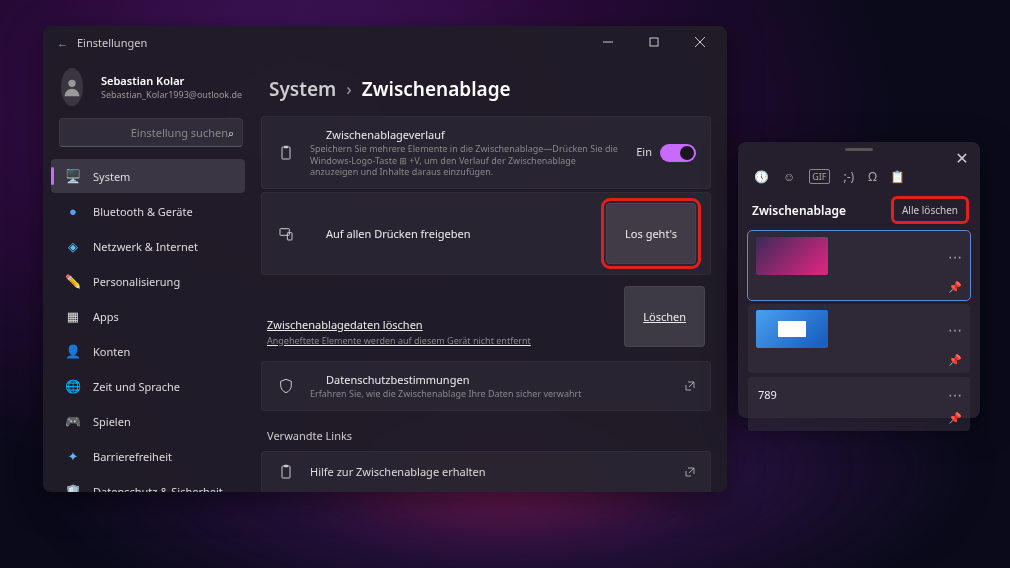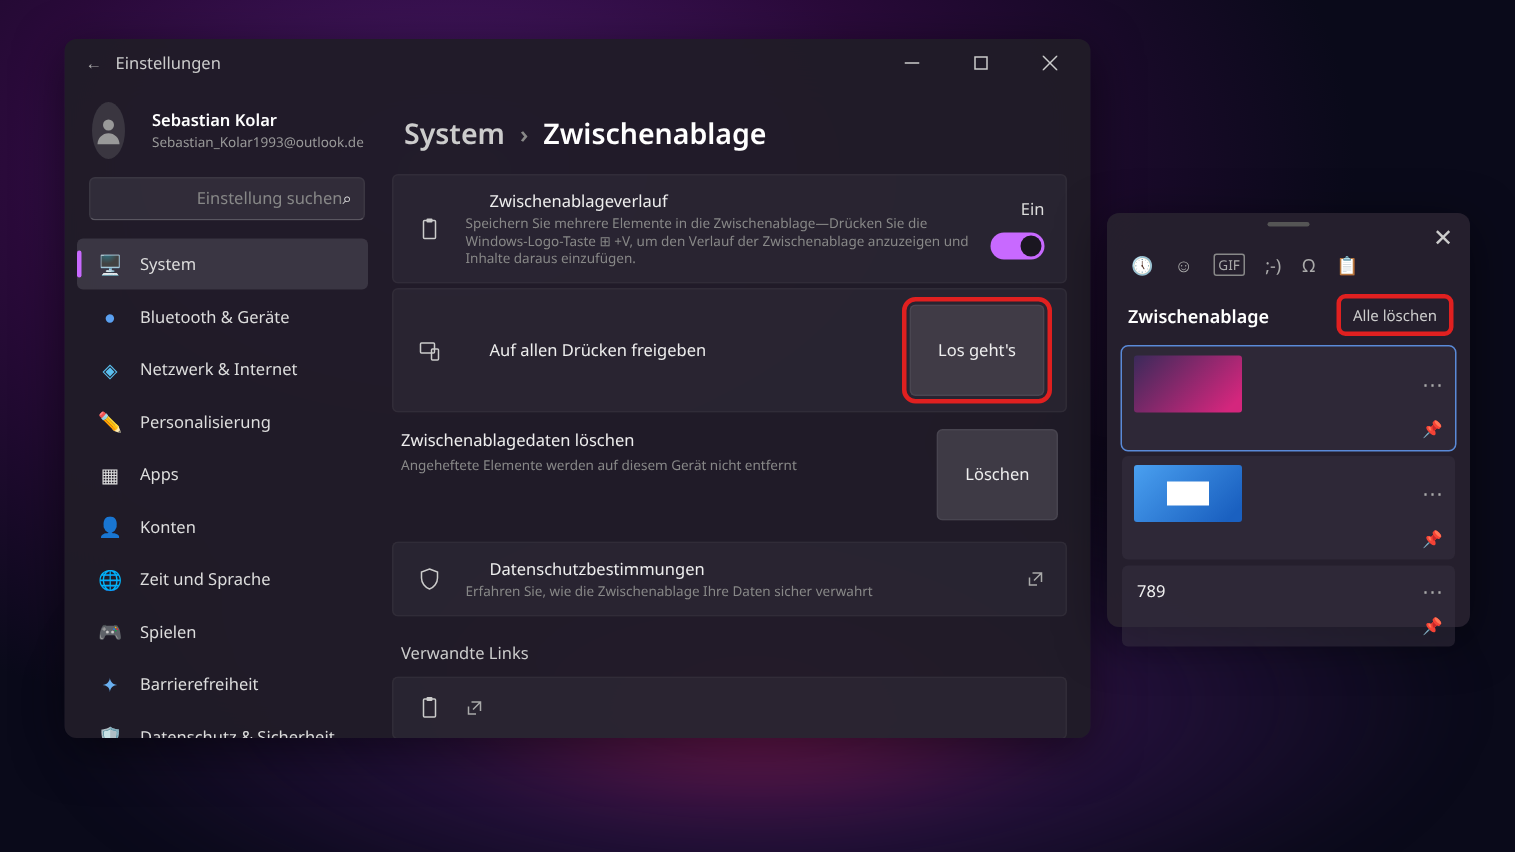--- a/index.html
+++ b/index.html
@@ -28,30 +28,30 @@
 .nav-item .icon{width:16px;text-align:center;font-size:13px;}
 .content{flex:1;padding:0 16px 10px 10px;overflow-y:auto;}
 .breadcrumb{display:flex;align-items:center;gap:10px;padding:18px 8px 14px;font-size:19px;font-weight:600;color:#fff;}
 .breadcrumb .sep{color:#888;font-size:16px;}
 .breadcrumb .parent{color:#ccc;}
 .card{background:rgba(50,46,58,0.5);border:1px solid rgba(255,255,255,0.04);border-radius:4px;margin-bottom:3px;padding:10px 14px;display:flex;align-items:center;gap:14px;}
 .card-icon{width:20px;flex-shrink:0;display:flex;justify-content:center;color:#ccc;}
 .card-body{flex:1;min-width:0;}
 .card-title{font-size:11px;color:#eee;margin-left:16px;}
 .card-desc{font-size:9px;color:#888;line-height:1.3;margin-top:1px;}
-.card-action{flex-shrink:0;display:flex;align-items:flex-end;gap:8px;flex-direction:column;}
+.card-action{flex-shrink:0;display:flex;align-items:flex-start;gap:8px;}
 .toggle{width:36px;height:18px;background:#c869ff;border-radius:10px;position:relative;}
 .toggle::after{content:"";position:absolute;right:2px;top:2px;width:14px;height:14px;background:#1a1620;border-radius:50%;}
 .toggle-label{font-size:11px;color:#ddd;}
 .btn{background:rgba(70,66,78,0.8);border:1px solid rgba(255,255,255,0.06);color:#eee;padding:22px 18px;border-radius:4px;font-size:11px;}
 .btn.highlighted{outline:3px solid #e02020;outline-offset:2px;}
 .plain-block{padding:8px 6px;}
 .plain-block .title{font-size:11px;color:#eee;}
 .plain-block .desc{font-size:9px;color:#888;margin-top:2px;}
-.with-action{display:flex;align-items:flex-start;}
+.with-action{display:flex;align-items:flex-end;text-decoration:underline;}
 .with-action .text{flex:1;}
 .section-label{font-size:11px;color:#ccc;padding:14px 6px 8px;}
 .link-card{background:rgba(50,46,58,0.5);border:1px solid rgba(255,255,255,0.04);border-radius:4px;margin-bottom:3px;padding:12px 14px;display:flex;align-items:center;gap:14px;color:#ddd;font-size:11px;}
 .ext-icon{width:12px;height:12px;color:#aaa;}
 
 .clipboard{position:absolute;right:30px;top:142px;width:242px;height:276px;background:rgba(38,32,46,0.96);border-radius:8px;backdrop-filter:blur(20px);color:#ddd;box-shadow:0 8px 32px rgba(0,0,0,0.5);padding:8px 10px;}
 .cb-close{position:absolute;right:8px;top:6px;width:20px;height:20px;display:flex;align-items:center;justify-content:center;color:#ccc;}
 .cb-handle{position:absolute;left:50%;top:6px;transform:translateX(-50%);width:28px;height:3px;background:#555;border-radius:2px;}
 .cb-tabs{display:flex;gap:14px;align-items:center;padding:18px 6px 8px;font-size:12px;color:#aaa;}
 .cb-header{display:flex;align-items:center;justify-content:space-between;padding:6px 4px 10px;}
@@ -220,20 +220,21 @@
 
       <div class="section-label">Verwandte Links</div>
 
       <div class="link-card">
         <div class="card-icon">
             <svg viewBox="0 0 24 24">
               <rect x="6" y="3" width="12" height="18" rx="1" fill="none" stroke="currentColor" stroke-width="1.5"></rect>
               <rect x="9" y="1" width="6" height="4" rx="1" fill="currentColor"></rect>
             </svg>
           </div>
+        <span style="flex:1">Hilfe zur Zwischenablage erhalten</span>
         <svg class="ext-icon" viewBox="0 0 12 12">
             <path d="M4 2h6v6M10 2L5 7M2 5v5h5" fill="none" stroke="currentColor"></path>
           </svg>
       </div>
 
       <div class="link-card">
         <div class="card-icon">
             <svg viewBox="0 0 24 24">
               <rect x="5" y="3" width="10" height="14" rx="1" fill="none" stroke="currentColor" stroke-width="1.5"></rect>
               <path d="M9 19h10V7" fill="none" stroke="currentColor" stroke-width="1.5"></path>

